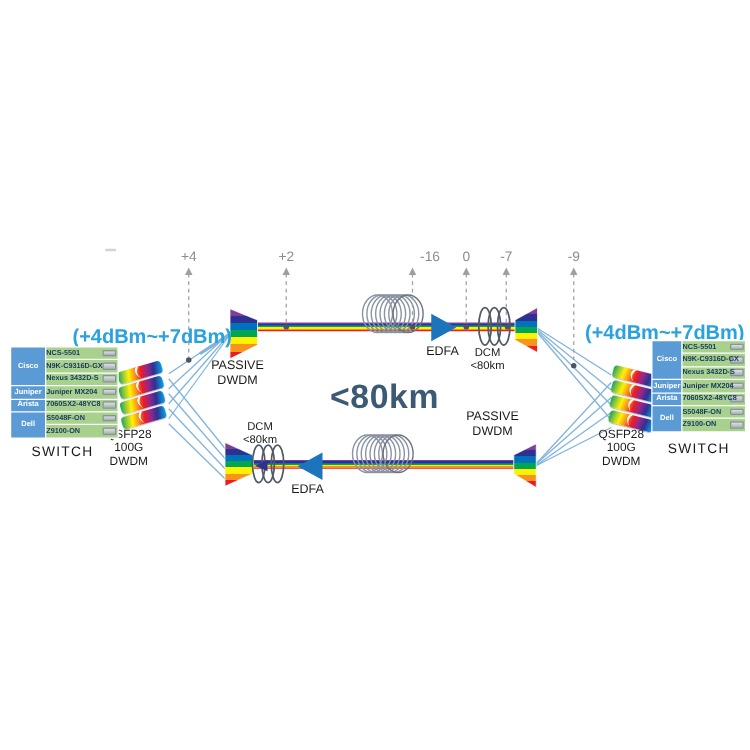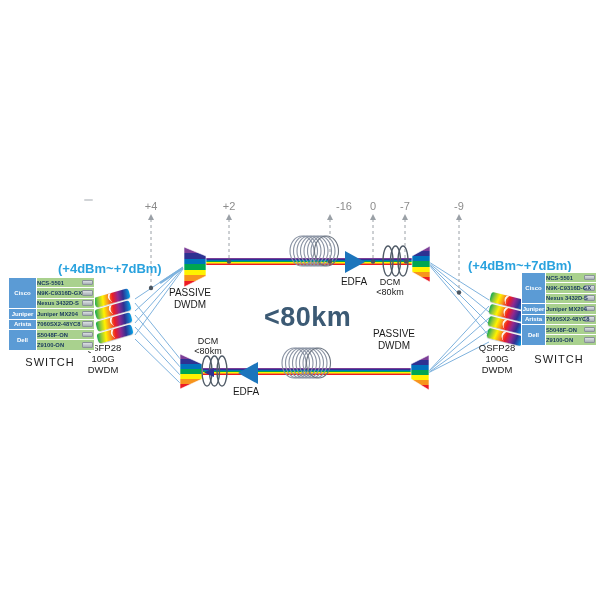--- a/index.html
+++ b/index.html
@@ -6,21 +6,21 @@
   #canvas{
     position:relative;width:600px;height:600px;background:#ffffff;overflow:hidden;
     font-family:"Liberation Sans",sans-serif;
   }
   .abs{position:absolute;}
   .txt{position:absolute;white-space:nowrap;color:#1a1a1a;}
   .center{text-align:center;}
   
   .measure-num{width:34px;text-align:center;font-size:11px;color:#8c8c8c;}
   
-  .power-note{font-size:13px;font-weight:bold;color:#29a2de;}
+  .power-note{font-size:16px;font-weight:bold;color:#29a2de;}
   
   .big-label{font-size:27px;font-weight:bold;color:#3c5a74;letter-spacing:.5px;}
   
   .comp-label{font-size:10px;line-height:11.5px;color:#1a1a1a;}
   .dcm-label{font-size:9px;line-height:10px;color:#1a1a1a;}
   .qsfp-label{font-size:9.5px;line-height:11px;color:#1a1a1a;}
   .switch-caption{font-size:11px;letter-spacing:1px;color:#1a1a1a;}
   
   table.switch-table{border-collapse:separate;border-spacing:1px;background:#ffffff;}
   table.switch-table td{padding:0;vertical-align:middle;}

